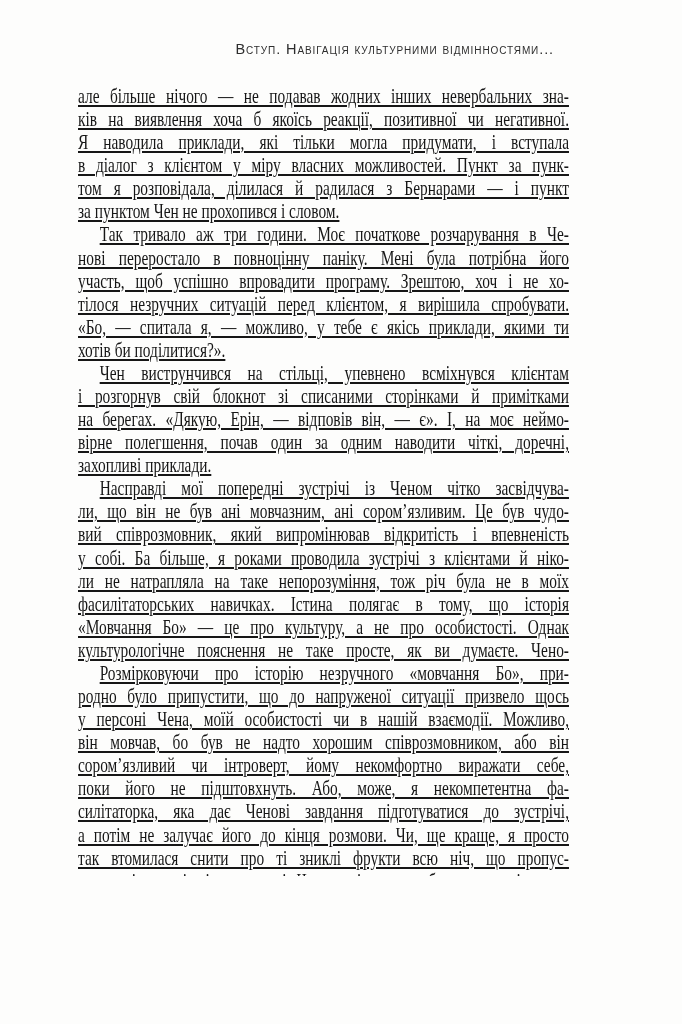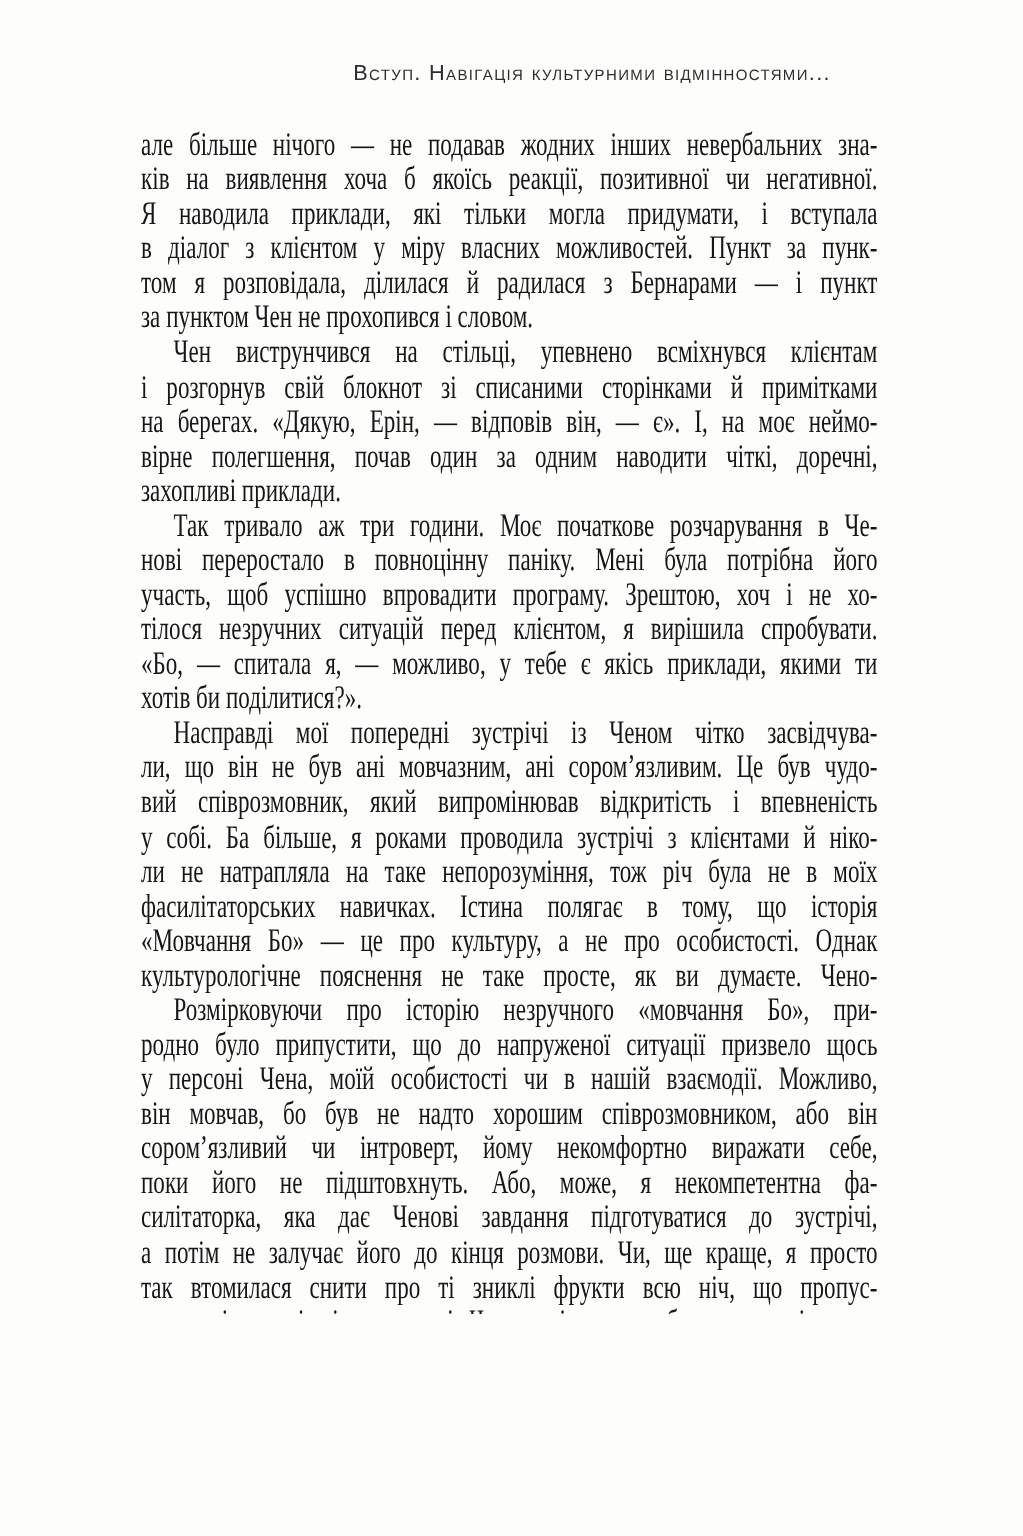--- a/index.html
+++ b/index.html
@@ -23,23 +23,24 @@
     font-family: "Liberation Sans", sans-serif;
     font-variant: small-caps;
     font-size: 14.5px;
     font-weight: 500;
     letter-spacing: 0.9px;
     color: #2d2d2d;
     white-space: nowrap;
   }
   .text-block {
     position: absolute;
-    left: 94px;
+    left: 78px;
     top: 84px;
     width: 491px;
+    text-decoration: underline;
   }
   .para { margin: 0; padding: 0; }
   .line {
     width: 702px;                 
     transform: scaleX(0.6994);    
     transform-origin: 0 0;
     font-size: 22px;
     line-height: 23.08px;
     height: 23.08px;
     text-align: justify;
@@ -72,33 +73,33 @@
   <main class="text-block">
       <div class="para">
         <div class="line">але більше нічого — не подавав жодних інших невербальних зна-</div>
         <div class="line">ків на виявлення хоча б якоїсь реакції, позитивної чи негативної.</div>
         <div class="line">Я наводила приклади, які тільки могла придумати, і вступала</div>
         <div class="line">в діалог з клієнтом у міру власних можливостей. Пункт за пунк-</div>
         <div class="line">том я розповідала, ділилася й радилася з Бернарами — і пункт</div>
         <div class="line para-end">за пунктом Чен не прохопився і словом.</div>
       </div>
       <div class="para">
-        <div class="line first-indent">Чен виструнчився на стільці, упевнено всміхнувся клієнтам</div>
-        <div class="line">і розгорнув свій блокнот зі списаними сторінками й примітками</div>
-        <div class="line">на берегах. «Дякую, Ерін, — відповів він, — є». І, на моє неймо-</div>
-        <div class="line">вірне полегшення, почав один за одним наводити чіткі, доречні,</div>
-        <div class="line para-end">захопливі приклади.</div>
-      </div>
-      <div class="para">
         <div class="line first-indent">Так тривало аж три години. Моє початкове розчарування в Че-</div>
         <div class="line">нові переростало в повноцінну паніку. Мені була потрібна його</div>
         <div class="line">участь, щоб успішно впровадити програму. Зрештою, хоч і не хо-</div>
         <div class="line">тілося незручних ситуацій перед клієнтом, я вирішила спробувати.</div>
         <div class="line">«Бо, — спитала я, — можливо, у тебе є якісь приклади, якими ти</div>
         <div class="line para-end">хотів би поділитися?».</div>
+      </div>
+      <div class="para">
+        <div class="line first-indent">Чен виструнчився на стільці, упевнено всміхнувся клієнтам</div>
+        <div class="line">і розгорнув свій блокнот зі списаними сторінками й примітками</div>
+        <div class="line">на берегах. «Дякую, Ерін, — відповів він, — є». І, на моє неймо-</div>
+        <div class="line">вірне полегшення, почав один за одним наводити чіткі, доречні,</div>
+        <div class="line para-end">захопливі приклади.</div>
       </div>
       <div class="para">
         <div class="line first-indent">Насправді мої попередні зустрічі із Ченом чітко засвідчува-</div>
         <div class="line">ли, що він не був ані мовчазним, ані сором’язливим. Це був чудо-</div>
         <div class="line">вий співрозмовник, який випромінював відкритість і впевненість</div>
         <div class="line">у собі. Ба більше, я роками проводила зустрічі з клієнтами й ніко-</div>
         <div class="line">ли не натрапляла на таке непорозуміння, тож річ була не в моїх</div>
         <div class="line">фасилітаторських навичках. Істина полягає в тому, що історія</div>
         <div class="line">«Мовчання Бо» — це про культуру, а не про особистості. Однак</div>
         <div class="line">культурологічне пояснення не таке просте, як ви думаєте. Чено-</div>

